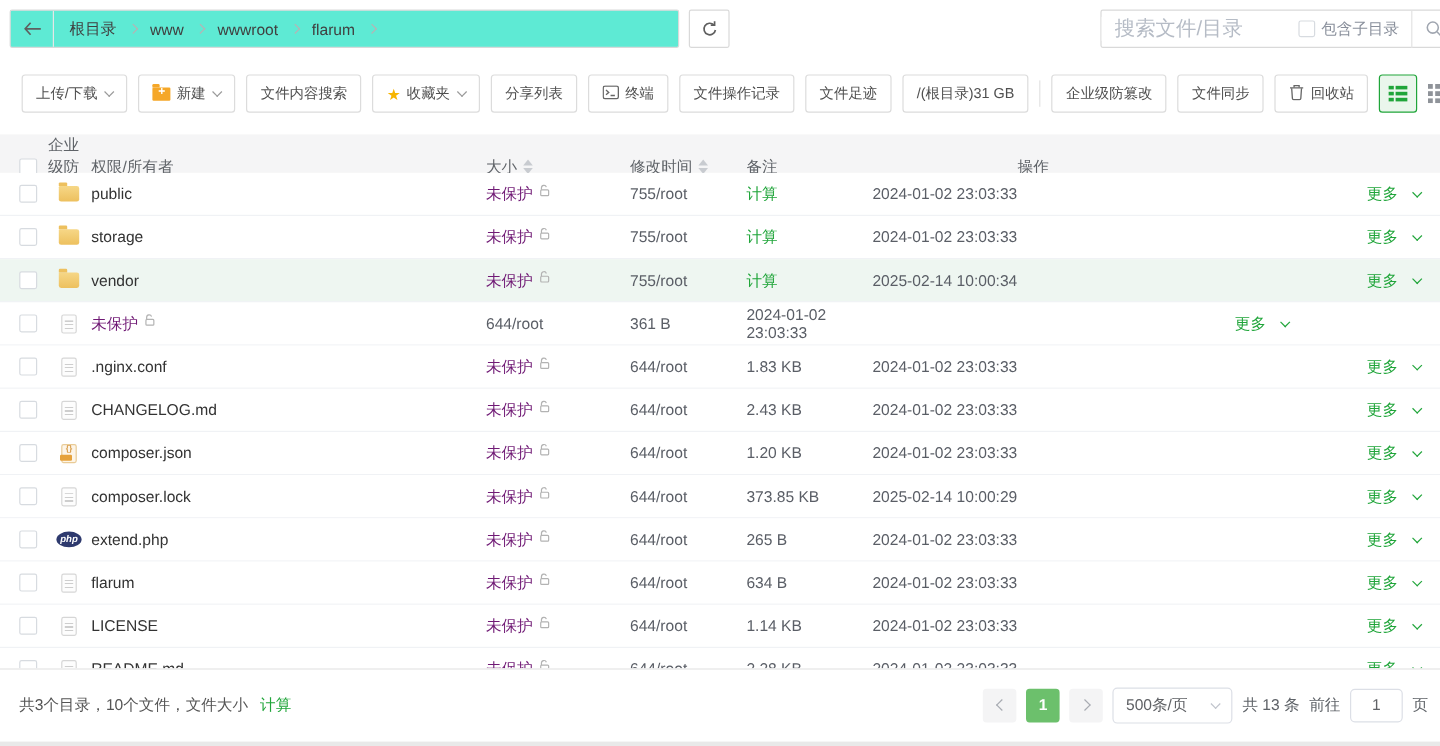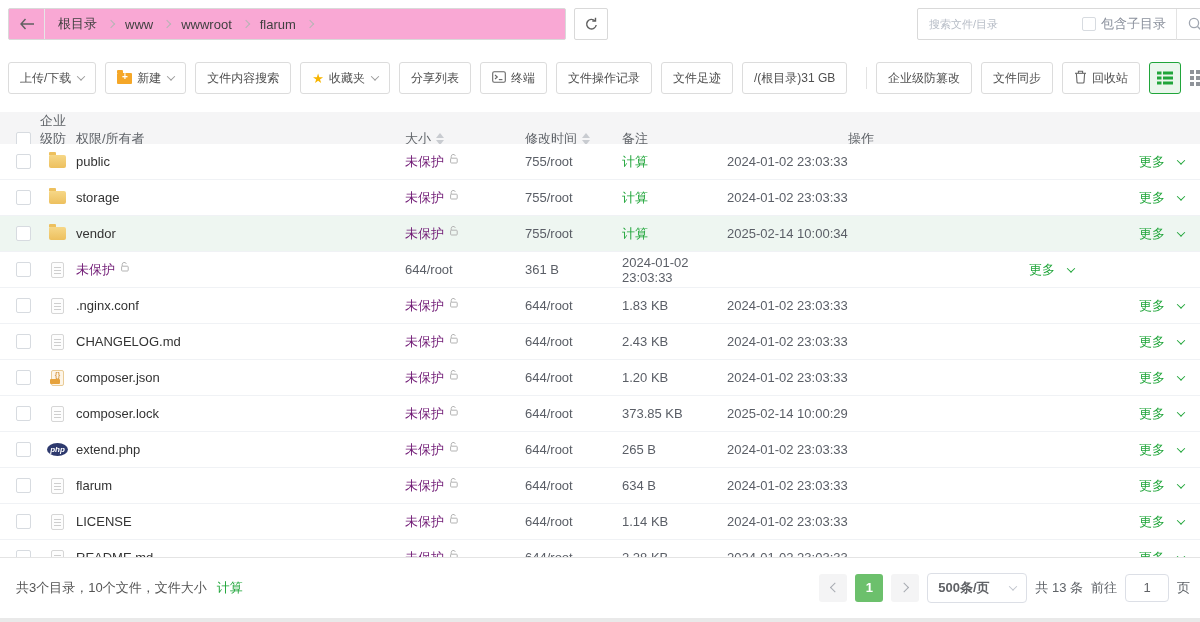--- a/index.html
+++ b/index.html
@@ -1,28 +1,28 @@
 <!DOCTYPE html>
 <html><head>
 <meta charset="utf-8">
 <style>
   * { margin:0; padding:0; box-sizing:border-box; }
   html,body { width:1200px; height:622px; overflow:hidden; background:#fff;
     font-family:"Liberation Sans", sans-serif; font-size:13px; color:#333; position:relative; }
 
   
   .topbar { position:absolute; top:8px; left:8px; right:0; height:32px; display:flex; align-items:center; }
-  .crumb-box { width:558px; height:32px; border:1px solid #d9d9d9; border-radius:2px; display:flex; align-items:center; background:#f9a8d4; }
+  .crumb-box { width:558px; height:32px; border:1px solid #d9d9d9; border-radius:2px; display:flex; align-items:center; background:#5eead4; }
   .back-btn { width:36px; height:100%; display:flex; align-items:center; justify-content:center; border-right:1px solid #e6e6e6; cursor:pointer; }
   .crumbs { display:flex; align-items:center; padding-left:13px; gap:11px; }
   .crumb-item { color:#404040; cursor:pointer; }
   .chev-right { display:inline-block; width:6px; height:6px; border-top:1.4px solid #b5b5b5; border-right:1.4px solid #b5b5b5; transform:rotate(45deg); }
   .refresh-btn { width:34px; height:32px; margin-left:8px; border:1px solid #d9d9d9; border-radius:2px; display:flex; align-items:center; justify-content:center; background:#fff; cursor:pointer; }
   .search-box { margin-left:auto; margin-right:-14px; width:297px; height:32px; border:1px solid #d9d9d9; border-radius:2px; display:flex; align-items:center; background:#fff; }
-  .search-input { border:none; outline:none; flex:1; min-width:0; padding:0 6px 0 11px; font-size:11px; font-family:inherit; color:#333; }
+  .search-input { border:none; outline:none; flex:1; min-width:0; padding:0 6px 0 11px; font-size:17px; font-family:inherit; color:#333; }
   .search-input::placeholder { color:#b6bcc6; }
   .subdir { display:flex; align-items:center; gap:5px; color:#8a909c; white-space:nowrap; padding-right:10px; }
   .cbx { width:14px; height:14px; border:1px solid #d7dbe0; border-radius:2px; background:#fff; display:inline-block; cursor:pointer; flex:0 0 auto; }
   .vdiv { width:1px; height:31px; background:#e3e3e3; }
   .search-ic-btn { width:36px; height:100%; display:flex; align-items:center; justify-content:center; cursor:pointer; }
 
   
   .toolbar { position:absolute; top:62px; left:8px; right:0; height:32px; display:flex; align-items:center; gap:9px; font-size:12px; }
   .tb-btn { height:32px; padding:0 11px; border:1px solid #dcdcdc; border-radius:3px; background:#fff; display:inline-flex; align-items:center; gap:5px; color:#4f4f4f; cursor:pointer; white-space:nowrap; flex:0 0 auto; font-size:12px; font-family:inherit; }
   .caret-dn { display:inline-block; width:6px; height:6px; border-right:1.3px solid #9a9a9a; border-bottom:1.3px solid #9a9a9a; transform:rotate(45deg) translate(-1px,-1px); margin-left:2px; }
@@ -65,21 +65,21 @@
   .icon-php::before { content:"php"; position:absolute; left:0; right:0; top:1px; text-align:center; color:#fff; font-size:8px; font-weight:bold; font-style:italic; line-height:11px; }
 
   
   .footer { position:absolute; top:557px; left:0; width:1200px; height:60px; border-top:1px solid #e4e4e4; background:#fff; display:flex; align-items:center; padding:0 16px 0 16px; }
   .summary { color:#555; display:flex; gap:10px; align-items:center; }
   .pager { margin-left:auto; margin-right:-6px; display:flex; align-items:center; gap:8px; color:#5f6368; }
   .pg-btn { width:28px; height:28px; background:#f4f4f5; border-radius:3px; display:flex; align-items:center; justify-content:center; cursor:pointer; }
   .pg-chev-l { width:7px; height:7px; border-left:1.5px solid #a8abb2; border-bottom:1.5px solid #a8abb2; transform:rotate(45deg) translate(1px,-1px); }
   .pg-chev-r { width:7px; height:7px; border-right:1.5px solid #a8abb2; border-top:1.5px solid #a8abb2; transform:rotate(45deg) translate(-1px,1px); }
   .pg-cur { width:28px; height:28px; background:#6cc06c; border-radius:3px; color:#fff; display:flex; align-items:center; justify-content:center; font-weight:bold; cursor:pointer; }
-  .pg-size { width:100px; height:30px; border:1px solid #dcdfe6; border-radius:4px; display:flex; align-items:center; justify-content:space-between; padding:0 10px; cursor:pointer; color:#606266;font-weight:bold; }
+  .pg-size { width:100px; height:30px; border:1px solid #dcdfe6; border-radius:4px; display:flex; align-items:center; justify-content:space-between; padding:0 10px; cursor:pointer; color:#606266; }
   .pg-size .caret-dn { border-color:#c0c4cc; }
   .goto-input { width:44px; height:28px; border:1px solid #dcdfe6; border-radius:4px; text-align:center; font-size:13px; font-family:inherit; color:#606266; outline:none; }
   .bottom-strip { position:absolute; top:618px; left:0; width:1200px; height:4px; background:#e9e9e9; }
 </style>
 </head>
 <body>
 
 <div class="topbar">
   <div class="crumb-box">
     <div class="back-btn">
@@ -114,21 +114,21 @@
     <span class="search-ic-btn">
       <svg width="15" height="15" viewBox="0 0 15 15">
           <circle cx="6" cy="6" r="4.6" fill="none" stroke="#a0a6b0" stroke-width="1.3"></circle>
           <path d="M9.5 9.5 L13.5 13.5" stroke="#a0a6b0" stroke-width="1.3"></path>
         </svg>
     </span>
   </div>
 </div>
 
 <div class="toolbar">
-  <div id="tb-left" style="display:flex;gap:9px;align-items:center;">
+  <div id="tb-left" style="display:flex;gap:9px;align-items:center;margin-left:10px;">
       <button class="tb-btn">
         <span>上传/下载</span>
         <span class="caret-dn"></span>
       </button>
       <button class="tb-btn">
         <span class="icon-new-folder"></span>
         <span>新建</span>
         <span class="caret-dn"></span>
       </button>
       <button class="tb-btn">

